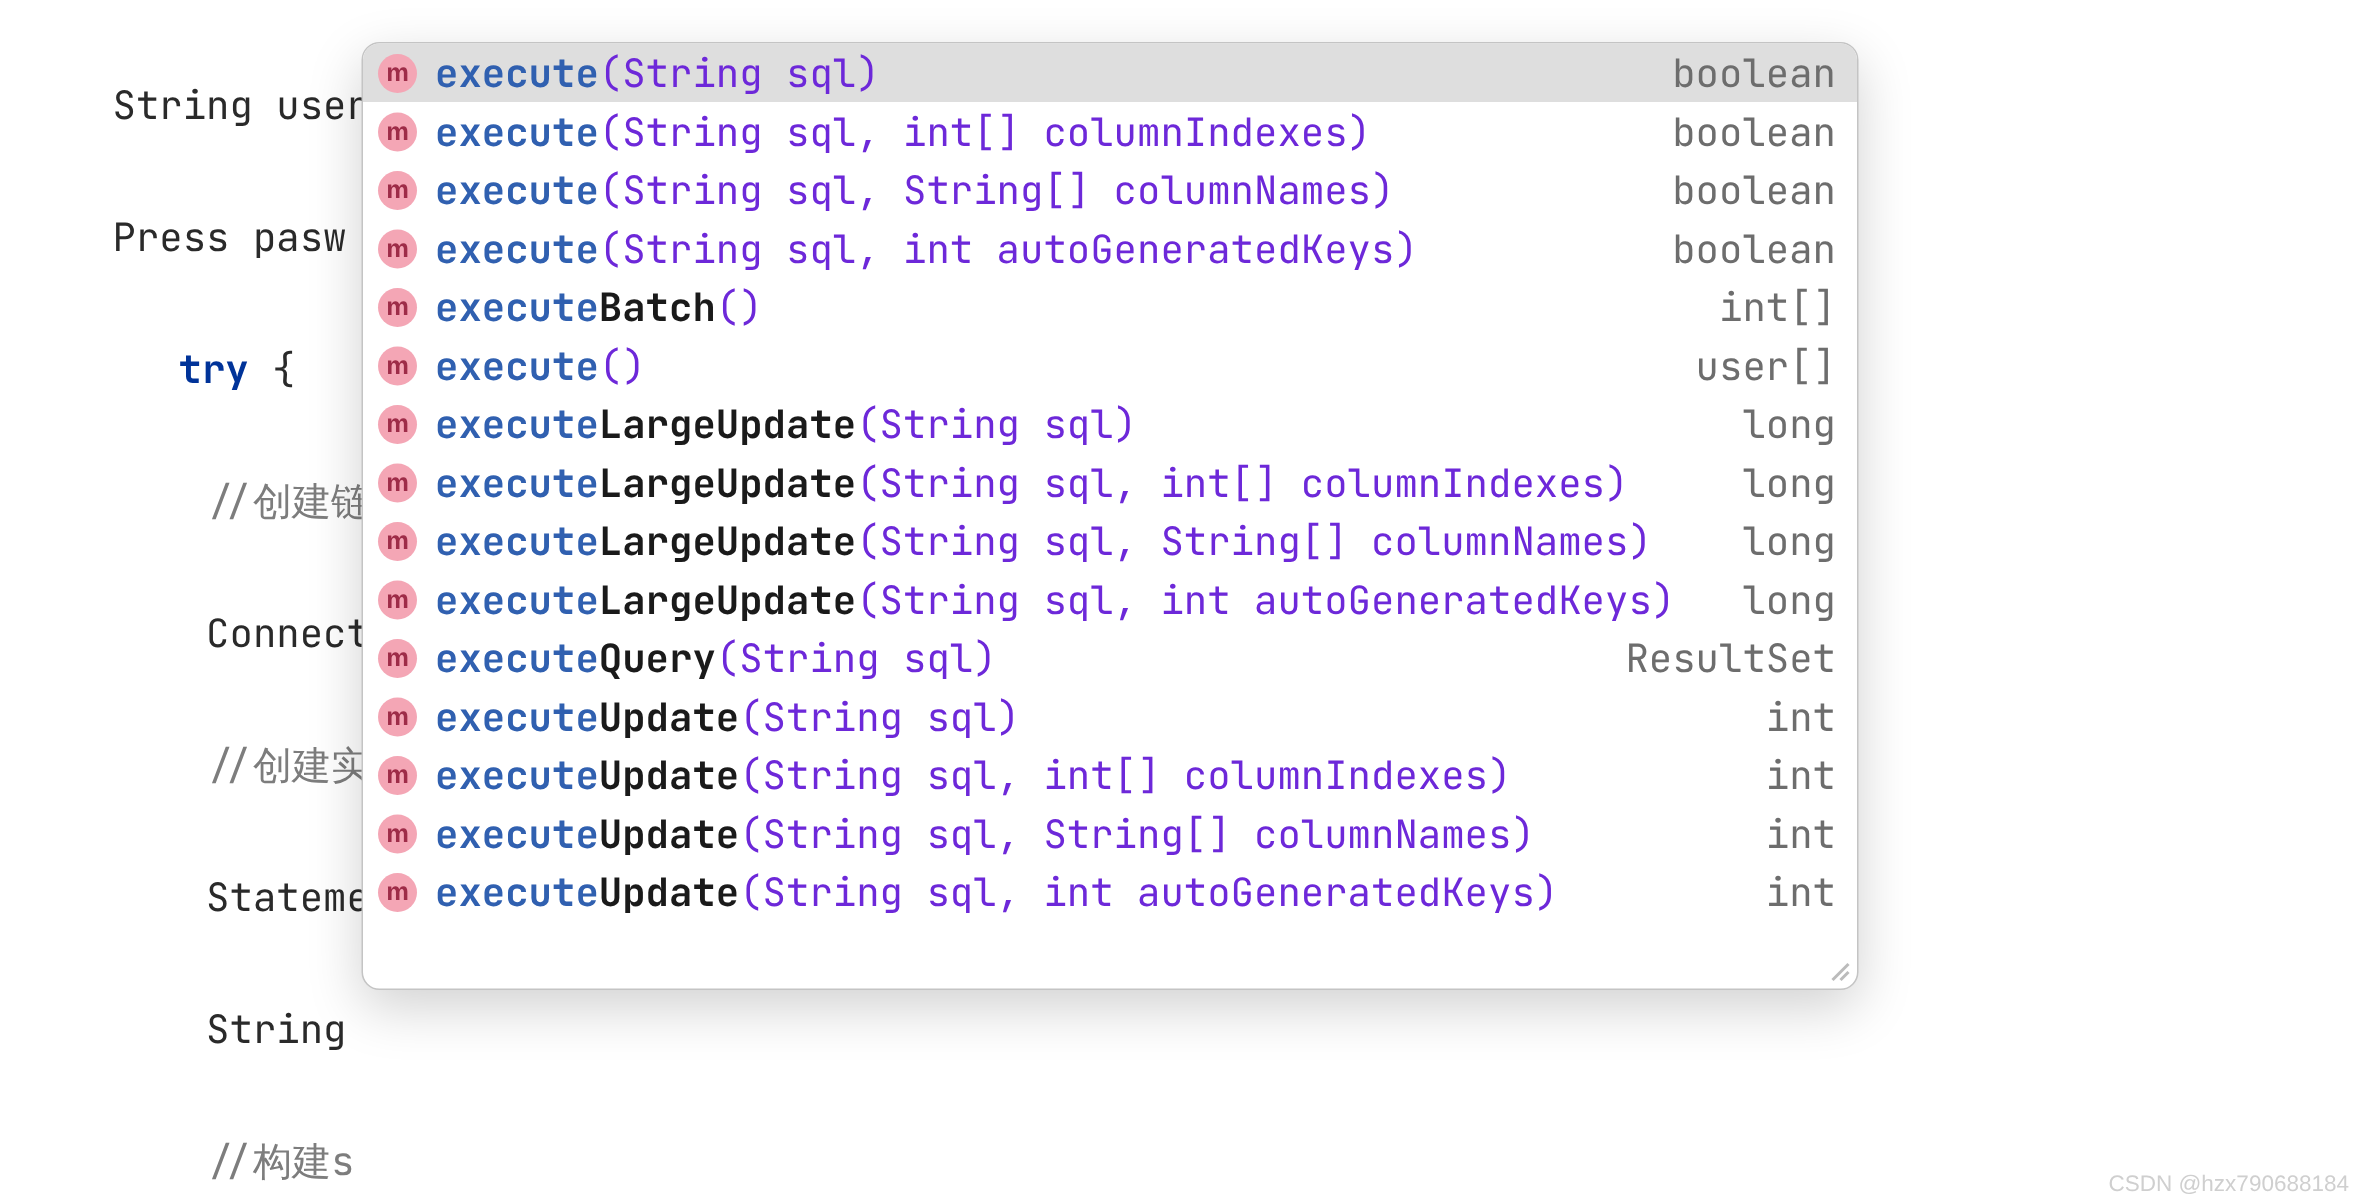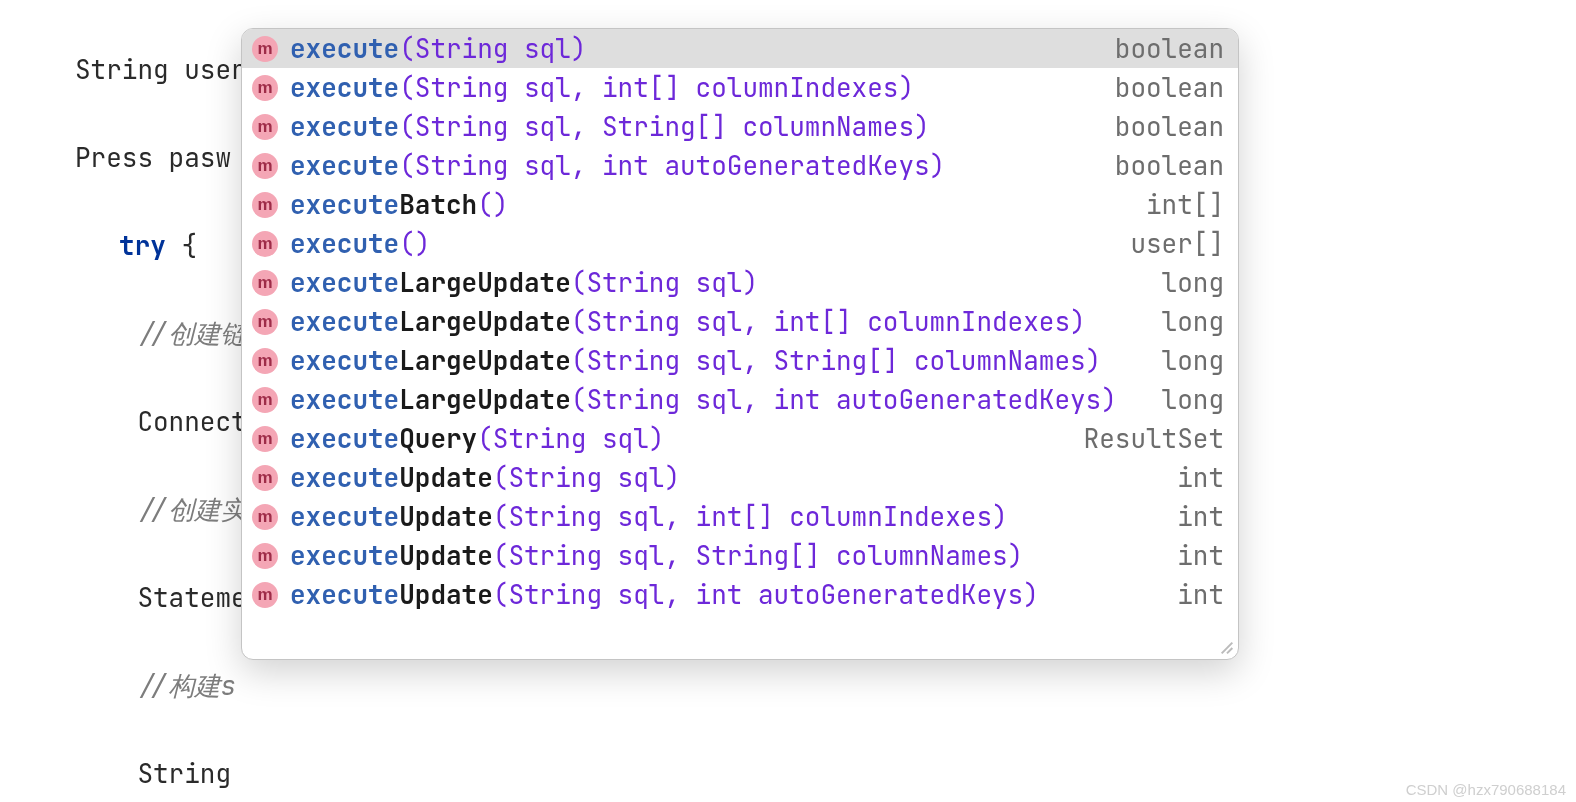--- a/index.html
+++ b/index.html
@@ -17,21 +17,21 @@
     top: 0; left: 0;
     width: 100%;
     padding: 4px 0 0 75px;
     white-space: pre;
     color: #2a2a2a;
     line-height: 44px;
   }
   .editor .ln { display:block; height:44px; }
   .kw   { color: #003399; font-weight: bold; margin-left: 44px; }
   .str  { color: #207c45; font-weight: 700; }
-  .cm   { color: #7d7d7d; font-style: italic; }
+  .cm   { color: #7d7d7d; }
   .ident{ color: #2a2a2a; }
 
   .popup {
     position: absolute;
     top: 28px;
     left: 241px;
     width: 998px;
     height: 632px;
     background: #ffffff;
     border: 1px solid #c4c4c4;
@@ -109,22 +109,22 @@
 <body>
 
 <div class="editor">
 <span class="ln"><span class="ident">String user =</span><span class="str">"root"</span><span class="ident">:</span></span>
 <span class="ln"><span class="ident">Press pasw</span></span>
 <span class="ln"><span class="kw">try</span><span class="ident"> {</span></span>
 <span class="ln"><span class="cm">    //创建链</span></span>
 <span class="ln"><span class="ident">    Connect</span></span>
 <span class="ln"><span class="cm">    //创建实</span></span>
 <span class="ln"><span class="ident">    Stateme</span></span>
+<span class="ln"><span class="ident">    String </span></span>
 <span class="ln"><span class="cm">    //构建s</span></span>
-<span class="ln"><span class="ident">    String </span></span>
 
 
 
 
 
 </div>
 
 <div class="popup">
   <div class="popup-list" id="popup-list">
       <div class="popup-row selected">

